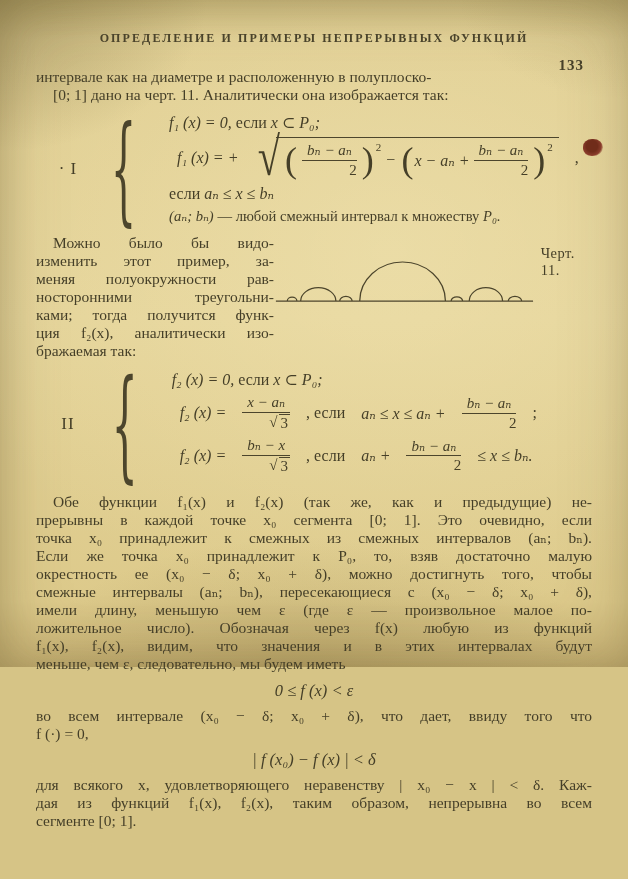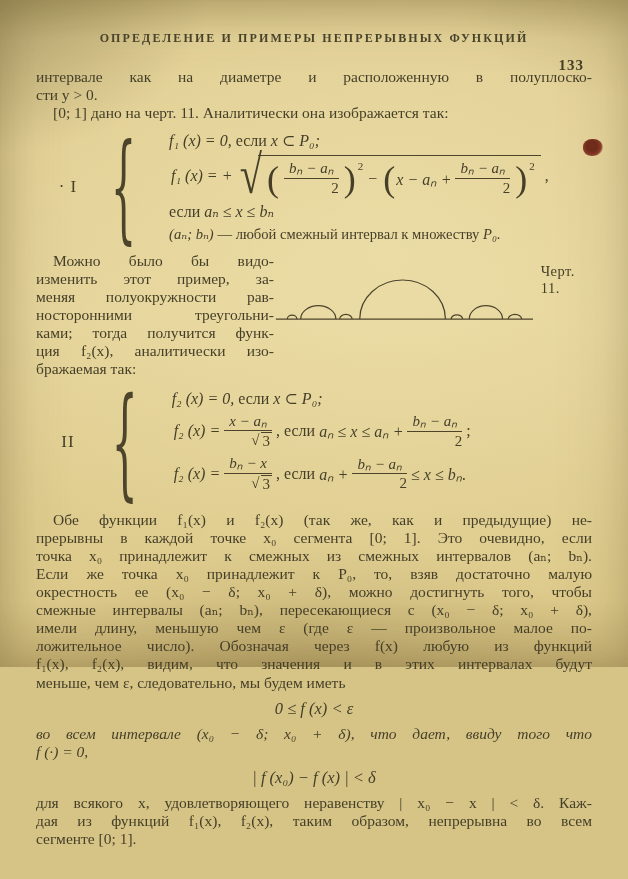--- a/index.html
+++ b/index.html
@@ -28,41 +28,41 @@
     color:#4a432b;white-space:nowrap;
   }
   .page-number{position:absolute;right:8px;top:-2px;font-size:15px;font-weight:600;letter-spacing:1px;margin-top:28px;}
   
   .para{font-size:15.5px;line-height:18.1px;}
   .tline{text-align:justify;text-align-last:justify;white-space:normal;}
   .para .tline:last-child{text-align-last:left;}
   .indent .tline:first-child{text-indent:17px;}
   .p1{margin-top:21px;}
   .p3{margin-top:13px;}
-  .p4{margin-top:2px;font-style:italic;}
+  .p4{margin-top:2px;}
   .p5{margin-top:2px;}
   
   .eqsys{display:flex;align-items:center;margin-left:14px;}
   .eqsys1{margin-top:7px;}
   .eqsys2{margin-top:8px;}
   .eq-label{width:36px;text-align:center;font-size:17px;letter-spacing:1px;flex:none;}
   .eq-brace{
     flex:none;line-height:.82;font-weight:400;color:#4c452c;
     transform:scaleX(.34);transform-origin:50% 50%;
     font-family:"DejaVu Serif",serif;
   }
   .eqsys1 .eq-brace{font-size:118px;}
   .eqsys2 .eq-brace{font-size:122px;}
   .eq-lines{margin-left:8px;flex:1;}
   .eq-text{font-size:16px;margin:2px 0;}
   .eq-text.small{font-size:14.6px;margin-top:4px;}
   .it{font-style:italic;}
   .up{font-style:normal;}
   .eq-row{display:flex;align-items:center;margin:5px 0;font-size:16px;font-style:normal;}
-  .eq-row>span{margin:0 2px;font-family:Liberation Serif, serif;}
+  .eq-row>span{margin:0 8px;}
   .frac{display:inline-flex;flex-direction:column;align-items:flex-end;line-height:1.12;font-size:15px;margin:0 4px;vertical-align:middle;}
   .frac .num{border-bottom:1.3px solid #4c452c;padding:0 5px 1px;white-space:nowrap;}
   .frac .den{padding-top:1px;white-space:nowrap;display:inline-flex;align-items:flex-start;}
   .frac .den .rad{margin-right:1px;}
   .frac .den .ovl{border-top:1.2px solid #4c452c;padding:0 2px;}
   .sqrt{display:inline-flex;align-items:center;margin-left:2px;}
   .sqrt-sym{font-size:54px;line-height:0;position:relative;top:-1px;margin-right:-8px;transform:scaleX(.75);flex:none;font-weight:300;}
   .sqrt-body{display:inline-flex;align-items:center;border-top:1.5px solid #4c452c;padding:4px 6px 0 8px;}
   .bigp{font-size:36px;line-height:0;font-weight:300;margin:0 1px;}
   .sq{font-size:11px;position:relative;top:-13px;margin-left:1px;}
@@ -91,21 +91,20 @@
 
   <div class="content">
 
     <div class="pagehead">
       <div class="running-title">ОПРЕДЕЛЕНИЕ И ПРИМЕРЫ НЕПРЕРЫВНЫХ ФУНКЦИЙ</div>
       <div class="page-number">133</div>
     </div>
 
     <div class="para p1">
         <div class="tline">интервале как на диаметре и расположенную в полуплоско-</div>
-        <div class="tline">сти y &gt; 0.</div>
       </div>
 
     <div class="para indent">
         <div class="tline">[0; 1] дано на черт. 11. Аналитически она изображается так:</div>
       </div>
 
     <div class="eqsys eqsys1">
       <div class="eq-label">· I</div>
       <div class="eq-brace">{</div>
       <div class="eq-lines">

